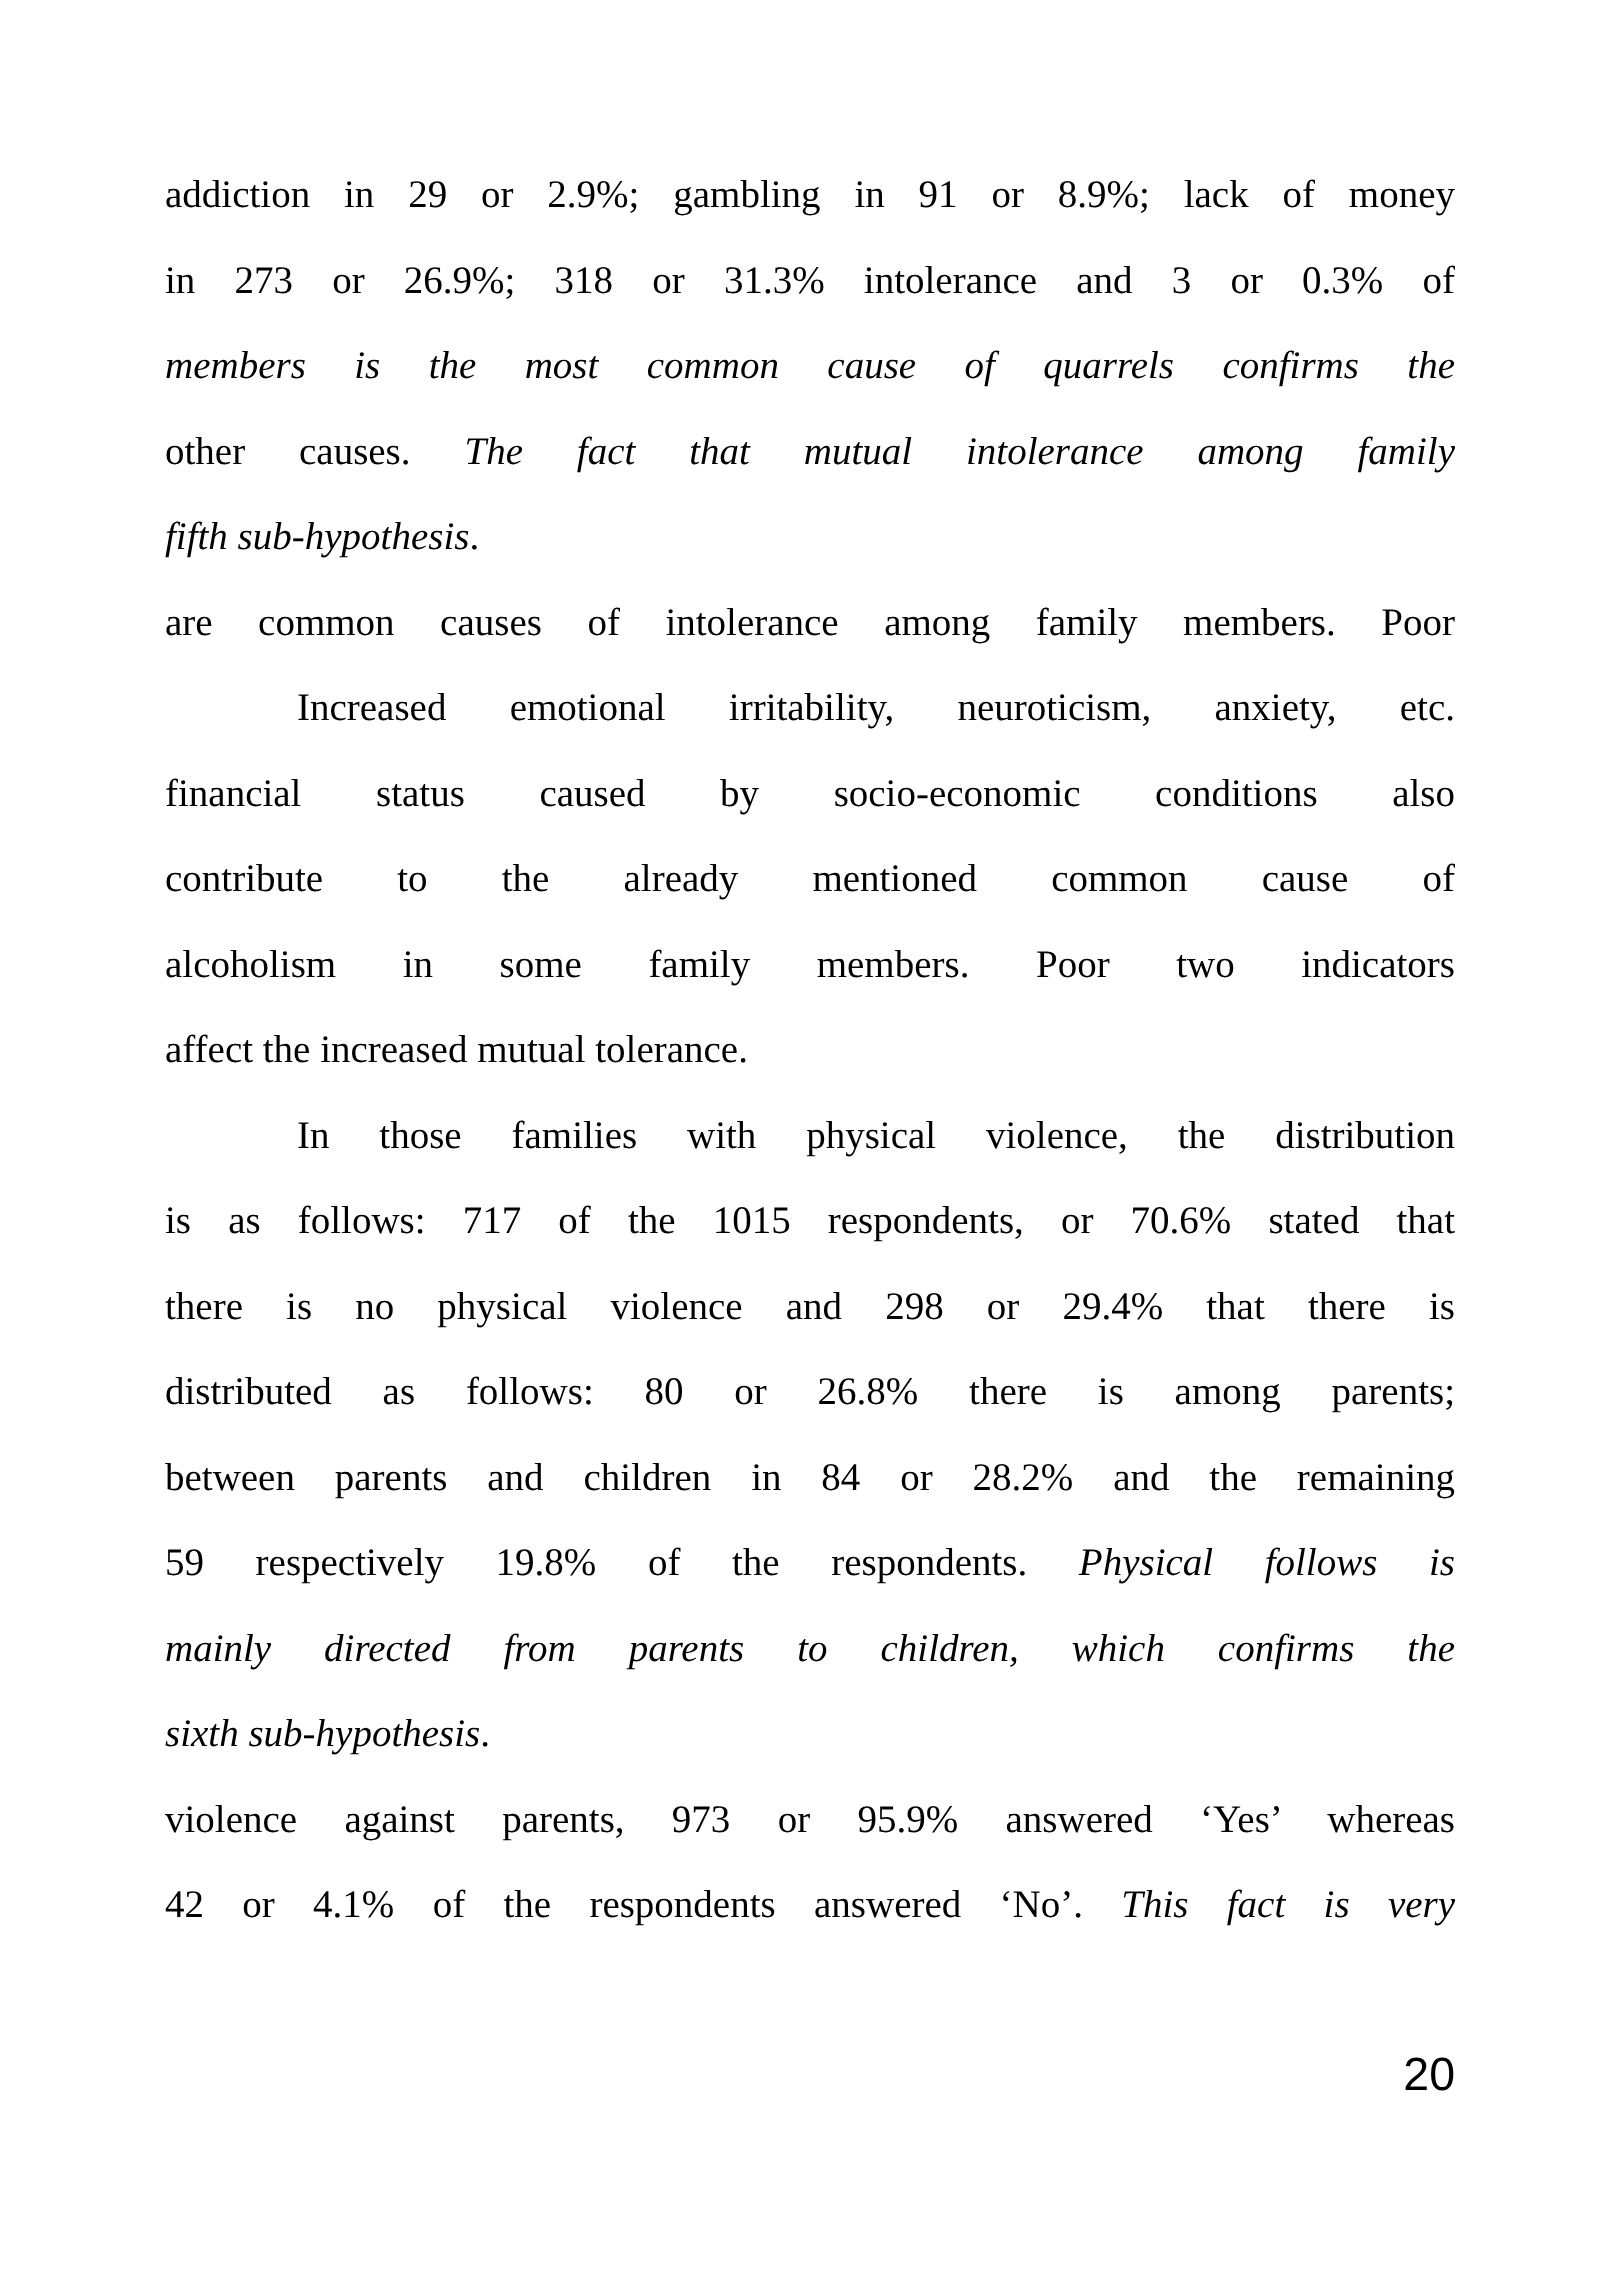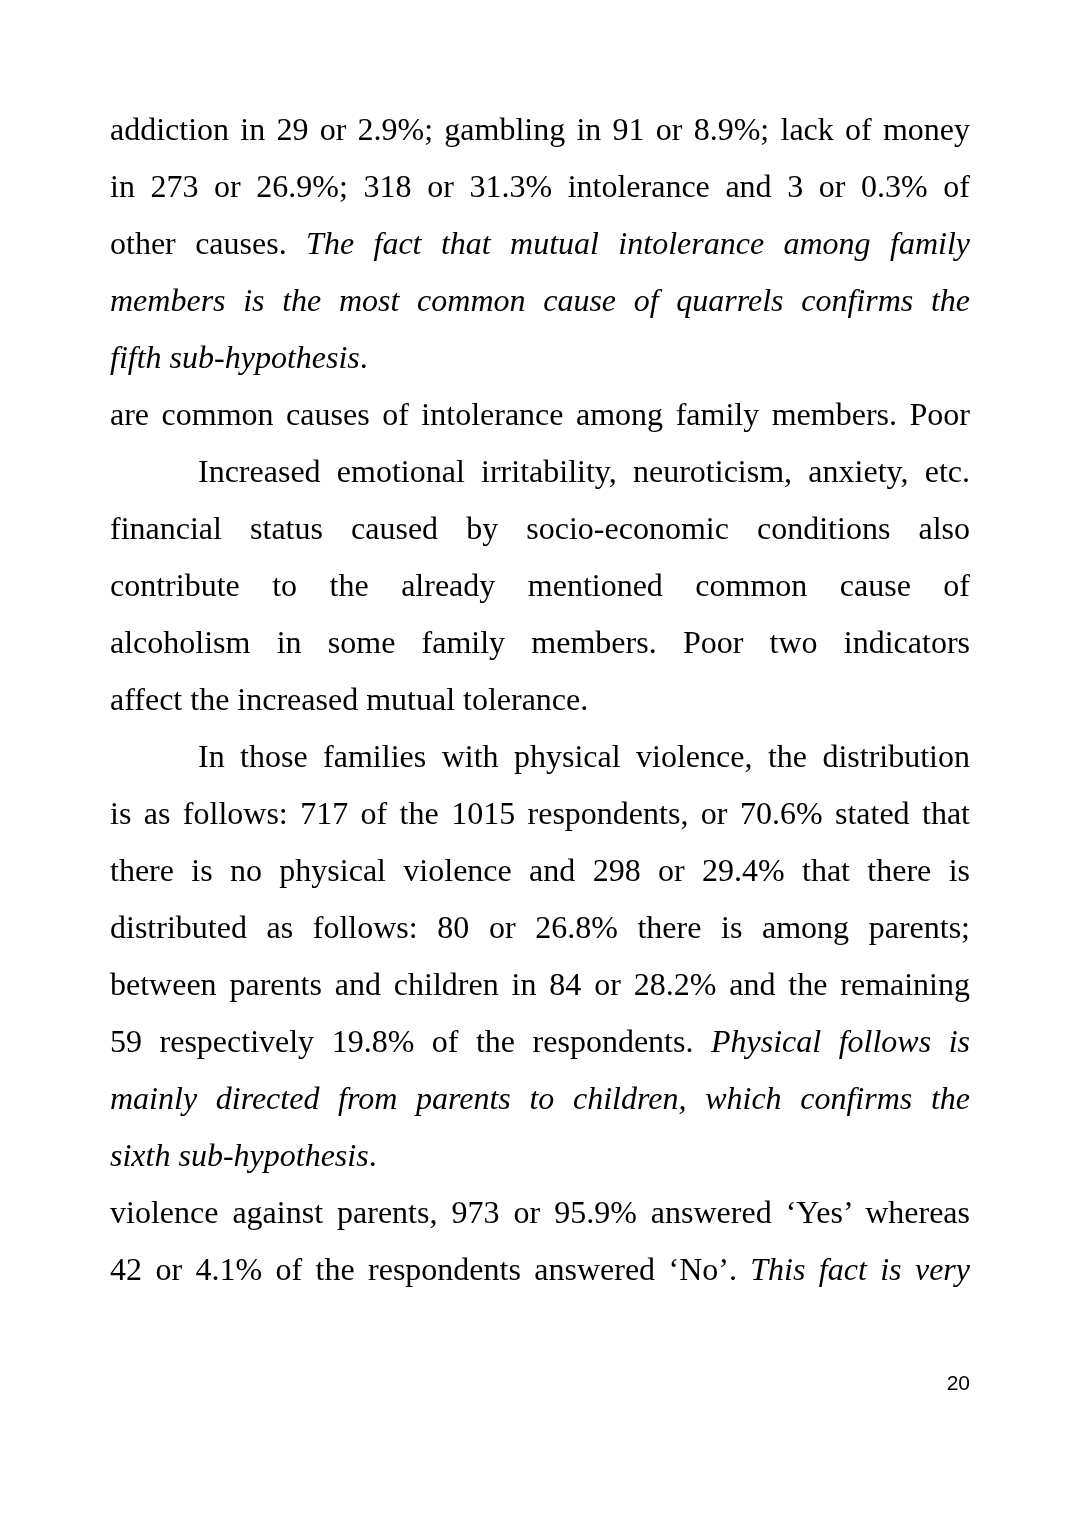--- a/index.html
+++ b/index.html
@@ -21,21 +21,21 @@
     inset: 0;
     background: #ffffff;
   }
   .text-block {
     position: absolute;
     left: 110px;
     top: 101px;
     width: 860px;
   }
   .line {
-    font-size: 32px;
+    font-size: 26px;
     line-height: 57px;
     height: 57px;
     text-align: justify;
     text-align-last: justify;
     text-justify: inter-word;
     overflow: visible;
   }
   .line.para-end {
     text-align-last: left;
   }
@@ -43,34 +43,34 @@
     text-indent: 88px;
   }
   .it {
     font-style: italic;
   }
   .page-number {
     position: absolute;
     top: 1363px;
     right: 110px;
     font-family: "Liberation Sans", "DejaVu Sans", sans-serif;
-    font-size: 21px;
+    font-size: 31px;
     line-height: 40px;
     text-align: left;
   }
 </style>
 </head>
 <body>
 
 <div class="page">
   <div class="text-block">
       <div class="line"><span>addiction in 29 or 2.9%; gambling in 91 or 8.9%; lack of money</span></div>
       <div class="line"><span>in 273 or 26.9%; 318 or 31.3% intolerance and 3 or 0.3% of</span></div>
+      <div class="line"><span class="it">members is the most common cause of quarrels confirms the</span></div>
       <div class="line"><span>other causes. </span><span class="it">The fact that mutual intolerance among family</span></div>
-      <div class="line"><span class="it">members is the most common cause of quarrels confirms the</span></div>
       <div class="line para-end"><span class="it">fifth sub-hypothesis</span><span>.</span></div>
       <div class="line"><span>are common causes of intolerance among family members. Poor</span></div>
       <div class="line indent"><span>Increased emotional irritability, neuroticism, anxiety, etc.</span></div>
       <div class="line"><span>financial status caused by socio-economic conditions also</span></div>
       <div class="line"><span>contribute to the already mentioned common cause of</span></div>
       <div class="line"><span>alcoholism in some family members. Poor two indicators</span></div>
       <div class="line para-end"><span>affect the increased mutual tolerance.</span></div>
       <div class="line indent"><span>In those families with physical violence, the distribution</span></div>
       <div class="line"><span>is as follows: 717 of the 1015 respondents, or 70.6% stated that</span></div>
       <div class="line"><span>there is no physical violence and 298 or 29.4% that there is</span></div>

